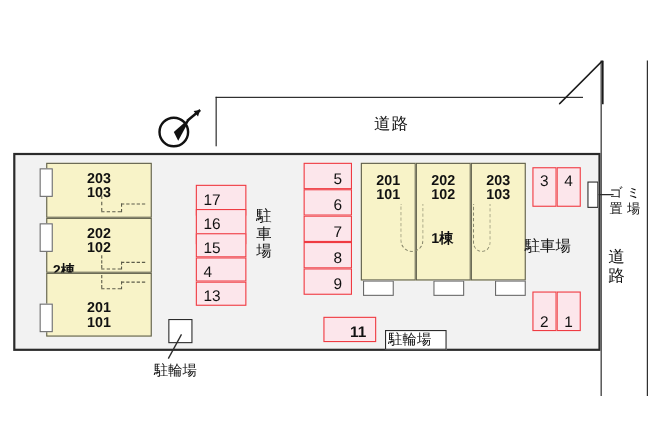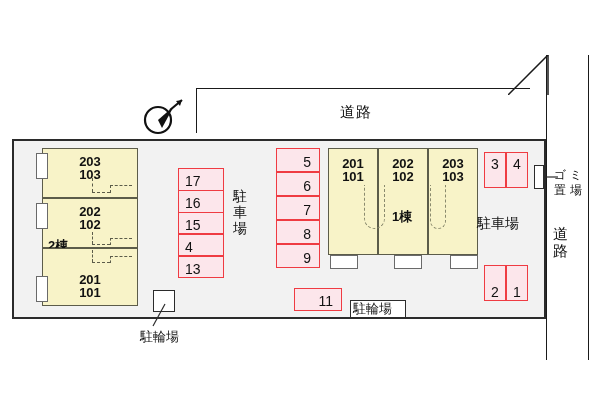--- a/index.html
+++ b/index.html
@@ -251,21 +251,21 @@
     <div class="pk-label" style="right:8px; top:6px;">7</div>
   </div>
   <div class="pk" style="left:276px; top:220px; width:44px; height:24px;">
     <div class="pk-label" style="right:8px; top:6px;">8</div>
   </div>
   <div class="pk" style="left:276px; top:244px; width:44px; height:24px;">
     <div class="pk-label" style="right:8px; top:6px;">9</div>
   </div>
 
   <div class="pk" style="left:294px; top:288px; width:48px; height:23px;">
-    <div class="pk-label" style="right:8px; top:5px;">11</div>
+    <div class="pk-label" style="right:8px; top:5px;font-weight:bold;">11</div>
   </div>
 
   <div class="abs bldg-unit" style="left:328px; top:148px; width:50px; height:107px;">
     <div class="unit-num" style="top:8px;">201</div>
     <div class="unit-num" style="top:21px;">101</div>
   </div>
   <div class="abs bldg-unit" style="left:378px; top:148px; width:50px; height:107px;">
     <div class="unit-num" style="top:8px;">202</div>
     <div class="unit-num" style="top:21px;">102</div>
   </div>

